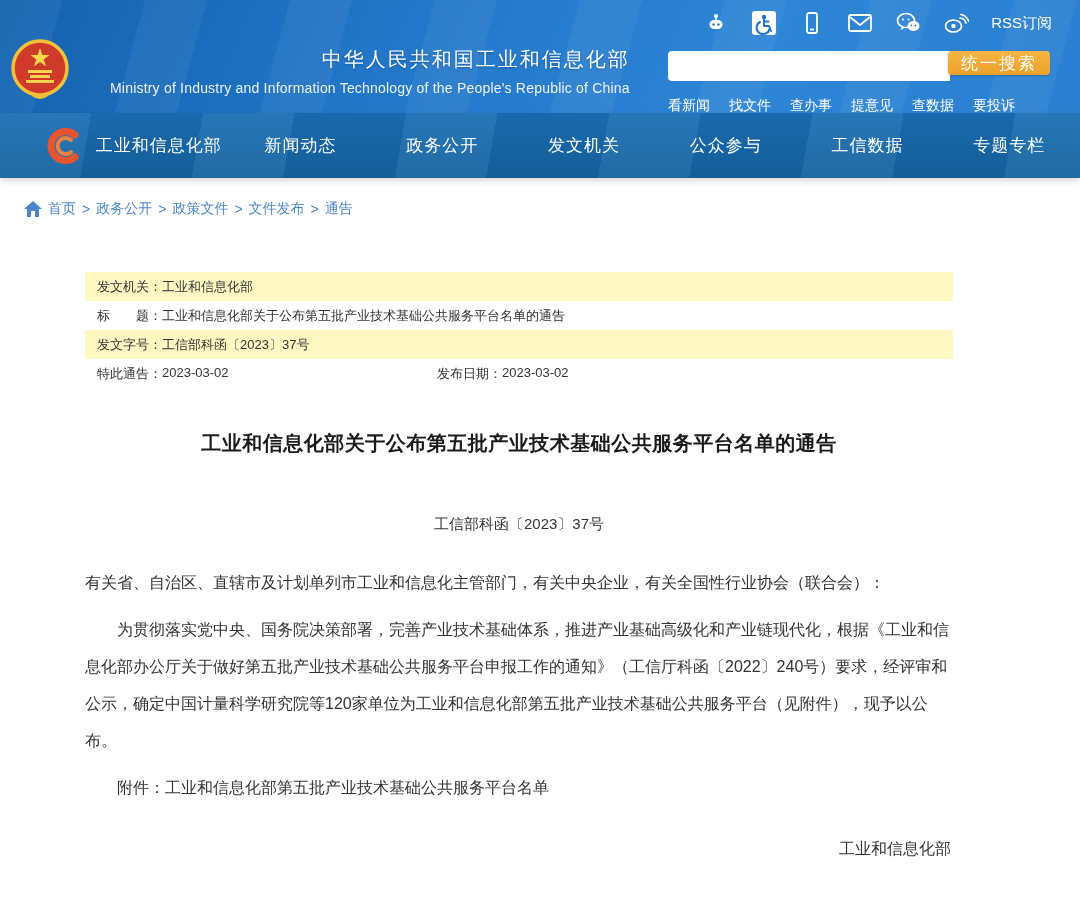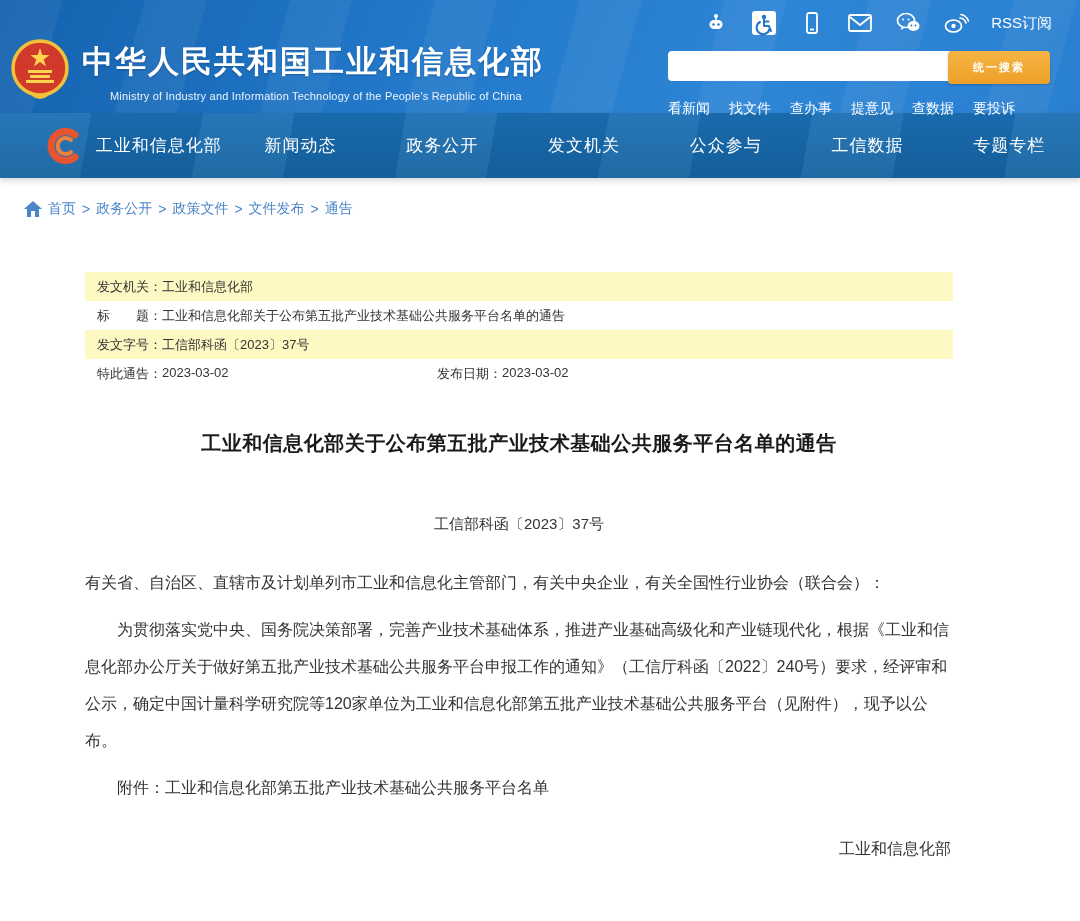--- a/index.html
+++ b/index.html
@@ -33,38 +33,39 @@
   .top-icon svg { display:block; }
   .rss-label { color:#ffffff; font-size:15px; cursor:pointer; }
 
   .header-main {
     position:absolute; left:10px; top:36px;
     display:flex; align-items:center; z-index:2;
   }
   .emblem { width:60px; height:70px; flex:none; }
   .titles { margin-left:12px; }
   .site-title {
-    color:#ffffff; font-size:31px; font-weight:700; letter-spacing:2px;
+    color:#ffffff; font-size:20px; font-weight:400; letter-spacing:2px;
     text-shadow:0 1px 2px rgba(0,40,90,.35);
+    text-align:right;
   }
   .site-subtitle {
-    color:#eaf3fc; font-size:11px; margin-top:7px; letter-spacing:.2px;padding-left:28px;
+    color:#eaf3fc; font-size:14px; margin-top:7px; letter-spacing:.2px;padding-left:28px;
   }
 
   .search-block { position:absolute; top:51px; right:30px; width:382px; z-index:3; }
   .search-row { display:flex; }
   .search-input {
     flex:1; height:30px; border:none; border-radius:4px 0 0 4px;
     background:#ffffff; padding:0 10px; font-size:14px; outline:none;
   }
   .search-btn {
-    width:102px; height:33px; margin-left:-2px;
+    width:102px; height:24px; margin-left:-2px;
     background:linear-gradient(180deg,#f6b544,#eda028);
     border:none; border-radius:4px; color:#ffffff;
-    font-size:11px; font-weight:700; letter-spacing:2px; cursor:pointer;
+    font-size:17px; font-weight:400; letter-spacing:2px; cursor:pointer;
     box-shadow:0 1px 2px rgba(0,40,90,.25);
   }
   .quick-links { display:flex; gap:19px; margin-top:16px; }
   .quick-links span { color:#ffffff; font-size:14px; cursor:pointer; white-space:nowrap; }
 
   
   .main-nav {
     height:65px; flex:none; position:relative;
     background:linear-gradient(180deg,#1b6fb4 0%,#15639f 100%);
     display:flex; align-items:center;

